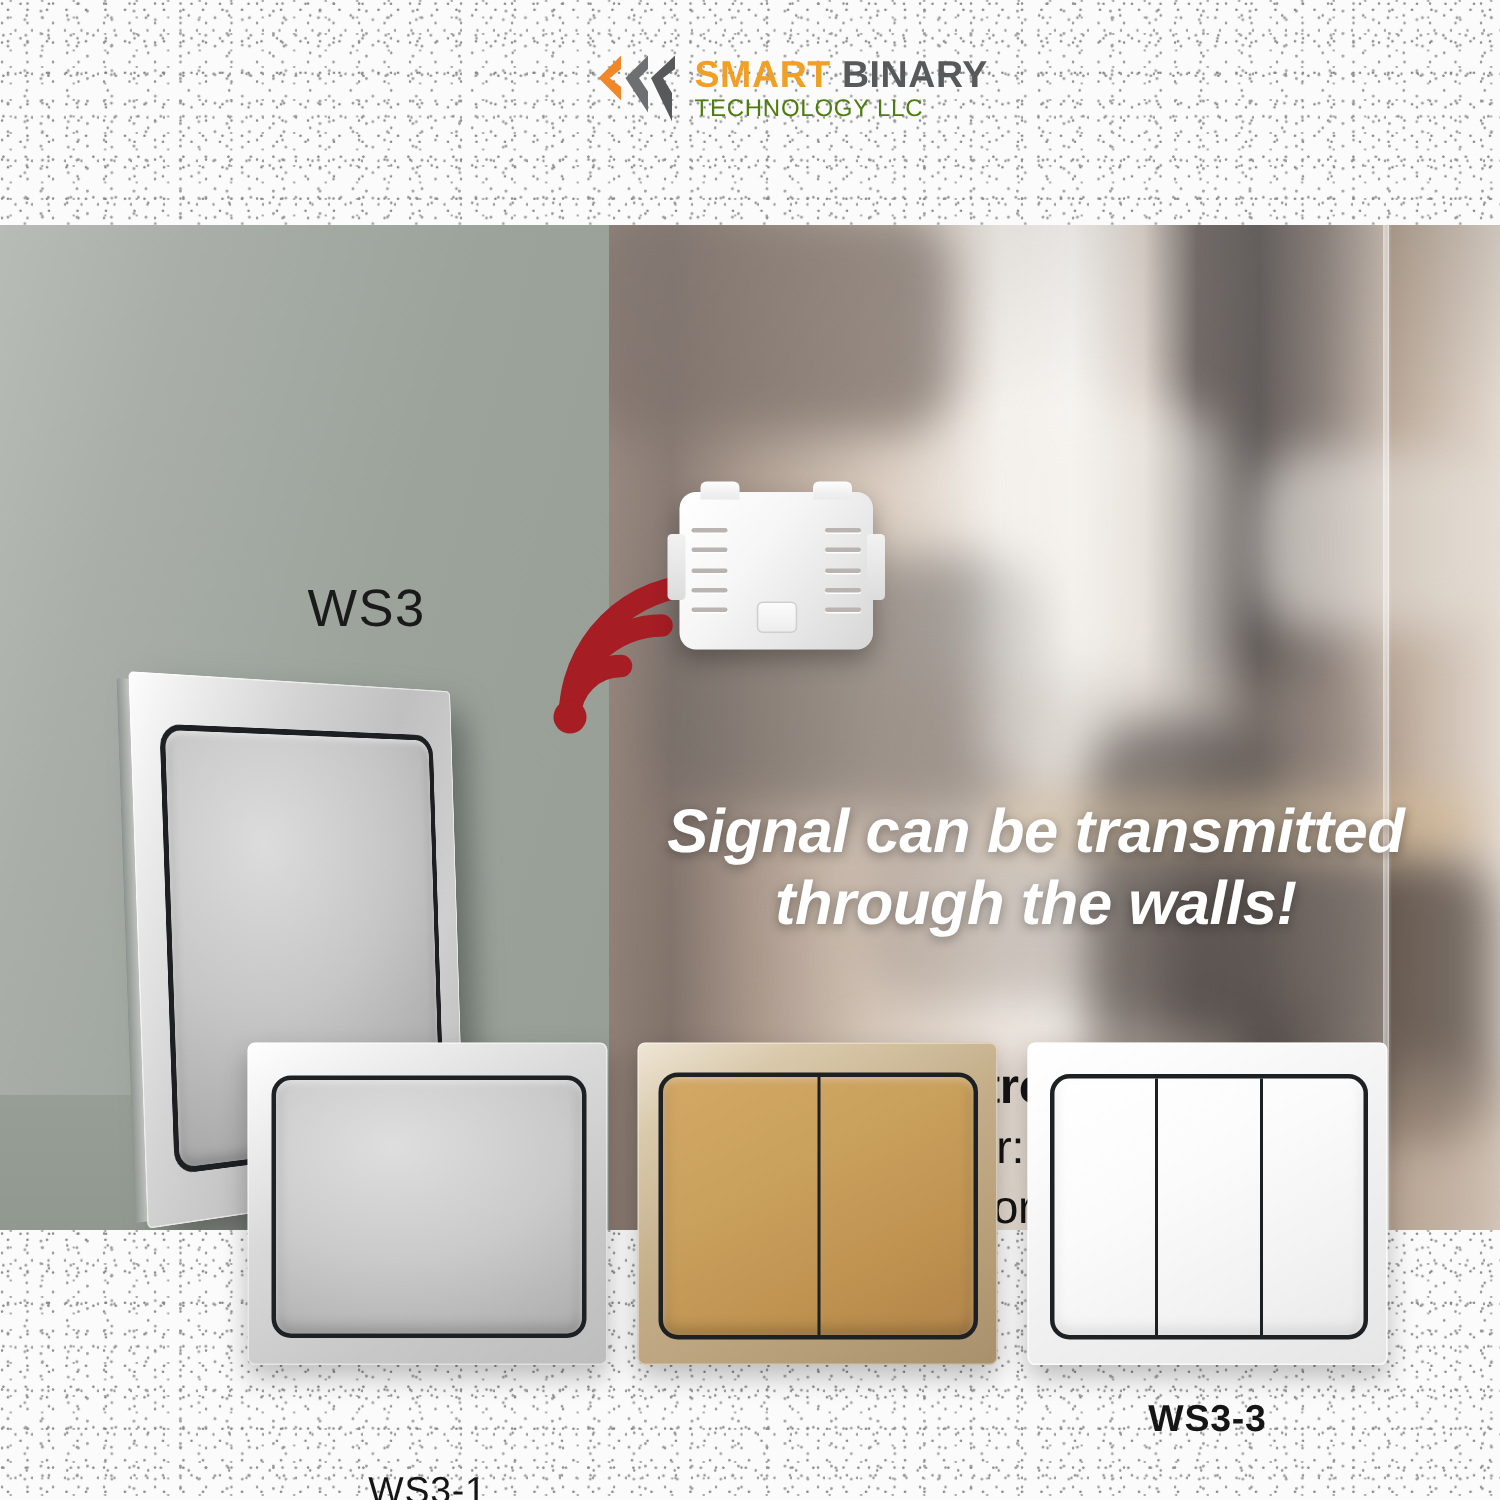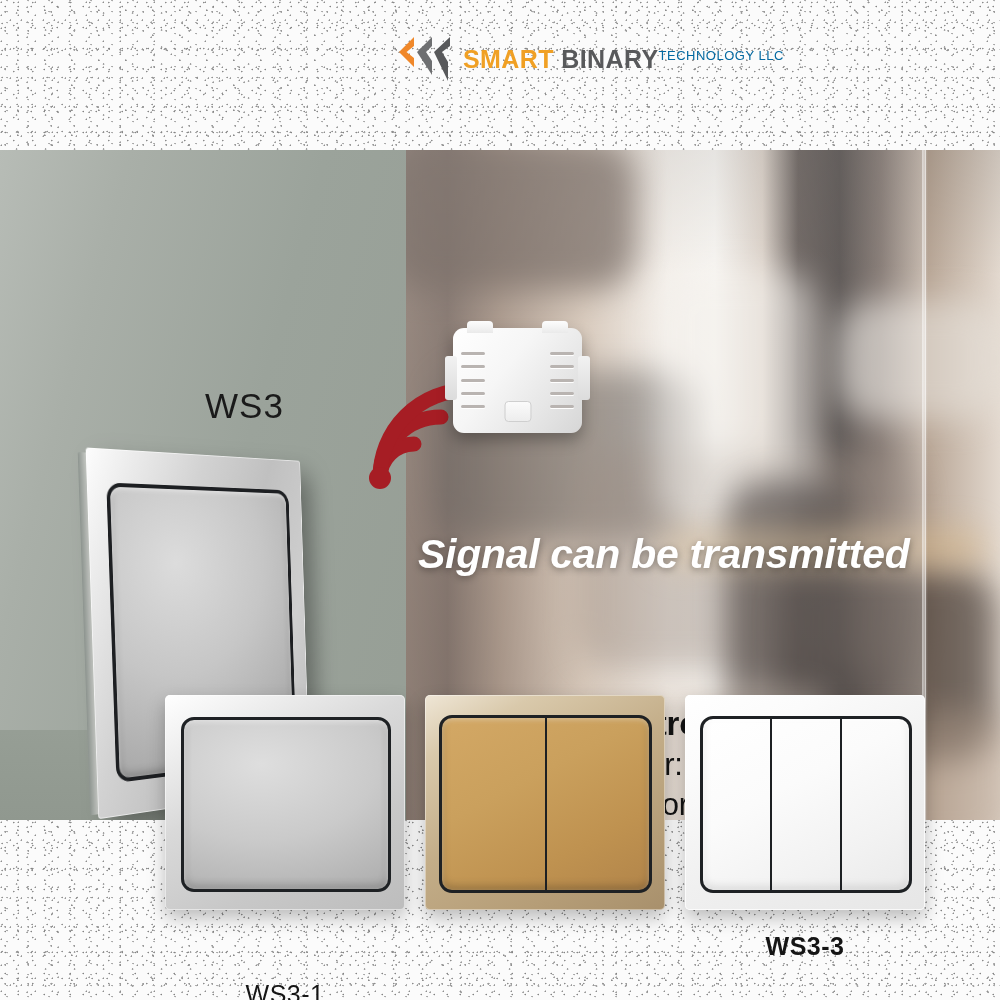--- a/index.html
+++ b/index.html
@@ -25,25 +25,25 @@
     background-size:
       17px 13px, 23px 19px, 13px 21px, 29px 17px, 19px 23px,
       31px 15px, 15px 27px, 21px 11px, 27px 25px, 11px 29px, 100% 100%;
   }
   #band-top{top:0;height:150px;}
   #band-bottom{top:820px;height:180px;}
 
   
   #logo{position:absolute;left:392px;top:30px;width:240px;height:58px;display:flex;align-items:center;gap:9px;}
   #logo-mark{position:relative;width:62px;height:48px;flex:0 0 auto;}
-  #logo-text{display:flex;flex-direction:row;line-height:1;}
+  #logo-text{display:flex;flex-direction:column;line-height:1;}
   #logo-line1{font-size:25px;font-weight:bold;letter-spacing:.4px;white-space:nowrap;}
   #logo-line1 .w1{color:#F0A024;}
   #logo-line1 .w2{color:#58595B;}
-  #logo-line2{font-size:13px;color:#0369a1;letter-spacing:.5px;margin-top:2px;white-space:nowrap;}
+  #logo-line2{font-size:16px;color:#4d7c0f;letter-spacing:.5px;margin-top:2px;white-space:nowrap;}
 
   
   #scene{position:absolute;left:0;top:150px;width:1000px;height:700px;overflow:hidden;}
   #wall-left{position:absolute;left:0;top:0;width:406px;height:700px;
     background:linear-gradient(105deg,#b7bcb6 0%,#a9afa8 22%,#9ba39b 55%,#969e95 100%);}
   #wall-left:after{content:"";position:absolute;left:0;right:0;bottom:0;height:120px;
     background:linear-gradient(#969e95,#8e968d);}
 
   
   #photo{position:absolute;left:406px;top:0;width:594px;height:700px;overflow:hidden;
@@ -56,21 +56,21 @@
   .blob{position:absolute;border-radius:40px;filter:blur(16px);}
 
   
   #frost{position:absolute;left:406px;top:0;width:520px;height:700px;
     background:linear-gradient(180deg,rgba(255,255,255,.30),rgba(255,255,255,.20));
     box-shadow:inset -1px 0 0 rgba(255,255,255,.45);}
   #frost-edge{position:absolute;left:922px;top:0;width:6px;height:700px;
     background:linear-gradient(90deg,rgba(255,255,255,.55),rgba(255,255,255,0));}
 
   
-  #headline{position:absolute;left:418px;top:380px;width:545px;
+  #headline{position:absolute;left:418px;top:380px;width:545px;text-align:center;
     color:#fff;font-style:italic;font-weight:bold;font-size:41px;line-height:1.18;
     letter-spacing:-.3px;text-shadow:0 2px 7px rgba(0,0,0,.35);}
   #range-block{position:absolute;left:500px;top:555px;width:420px;text-align:center;color:#141414;}
   #range-title{font-size:33px;font-weight:bold;letter-spacing:-.2px;}
   .range-line{font-size:31px;letter-spacing:-.2px;margin-top:4px;}
 
   
   #ws3-label{position:absolute;left:205px;top:236px;font-size:35px;color:#1a1a1a;letter-spacing:1px;text-align:center;}
 
   
@@ -223,20 +223,21 @@
           <i></i>
           <i></i>
           <i></i>
           <i></i>
       </div>
       <div id="relay-btn"></div>
     </div>
 
     <div id="headline">
       <div>Signal can be transmitted</div>
+      <div>through the walls!</div>
     </div>
 
     <div id="range-block">
       <div id="range-title">Control Range:</div>
       <div class="range-line">Indoor: Up to 30M</div>
       <div class="range-line">Outdoor: up to 70M</div>
     </div>
   </div>
 
   <div id="band-bottom" class="speckle"></div>

